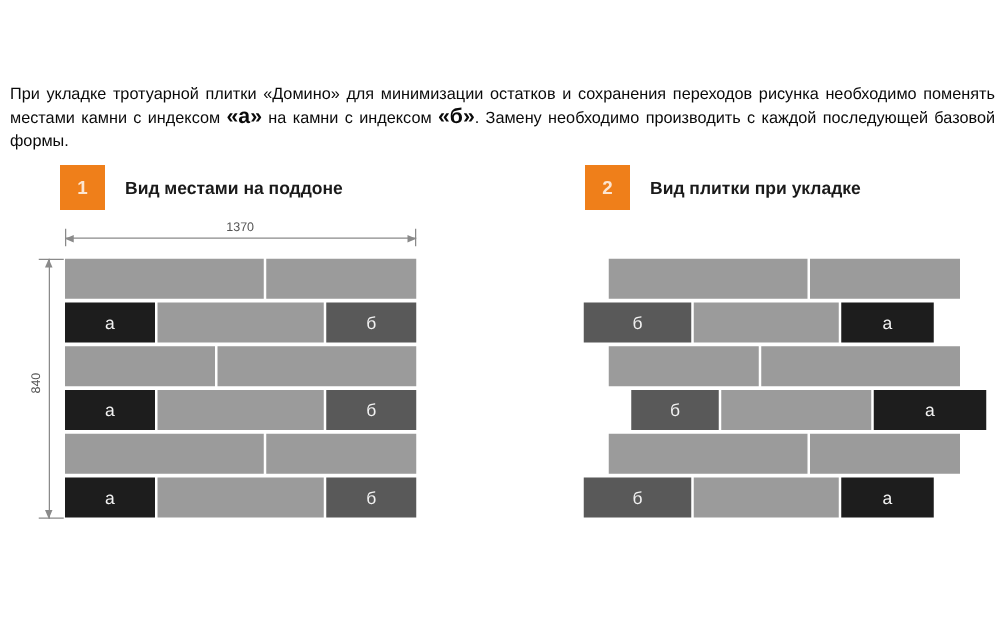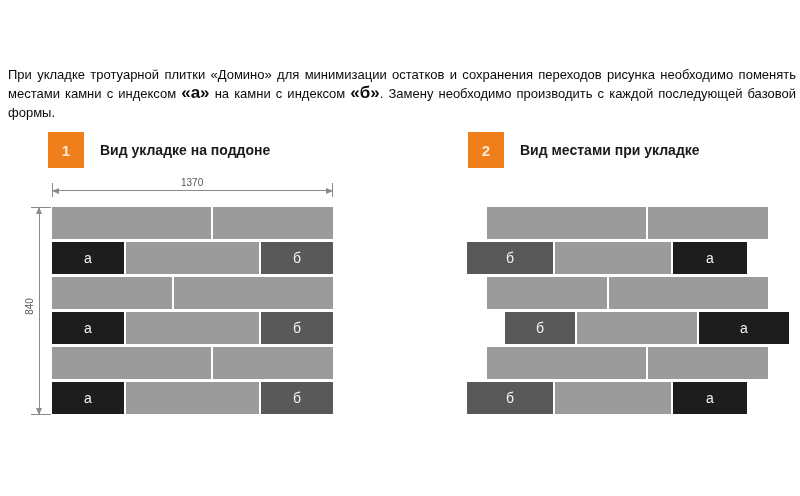--- a/index.html
+++ b/index.html
@@ -91,26 +91,26 @@
     transform-origin: center;
   }
 </style>
 </head>
 <body style="--accent: #ef7f1a; --dimline: #8a8a8a; --dimtext: #555555;">
 
 <p class="intro"><span>При укладке тротуарной плитки «Домино» для минимизации остатков и сохранения переходов рисунка необходимо поменять местами камни с индексом </span><span class="idx">«а»</span><span> на камни с индексом </span><span class="idx">«б»</span><span>. Замену необходимо производить с каждой последующей базовой формы.</span></p>
 
 <div class="panel-header left">
   <div class="num-badge">1</div>
-  <h2 class="panel-title">Вид укладке на поддоне</h2>
+  <h2 class="panel-title">Вид местами на поддоне</h2>
 </div>
 
 <div class="panel-header right">
   <div class="num-badge">2</div>
-  <h2 class="panel-title">Вид местами при укладке</h2>
+  <h2 class="panel-title">Вид плитки при укладке</h2>
 </div>
 
 <span class="dim-label top">1370</span>
 <div class="dim-line-h"></div>
 <div class="arrow a-left"></div>
 <div class="arrow a-right"></div>
 <div class="dim-tick-v t1"></div>
 <div class="dim-tick-v t2"></div>
 
 <span class="dim-label side">840</span>

